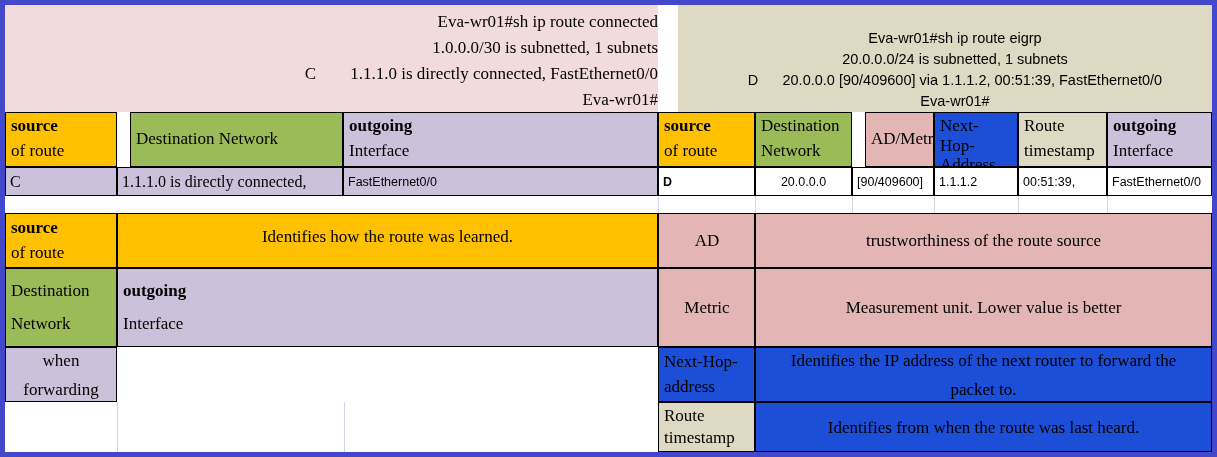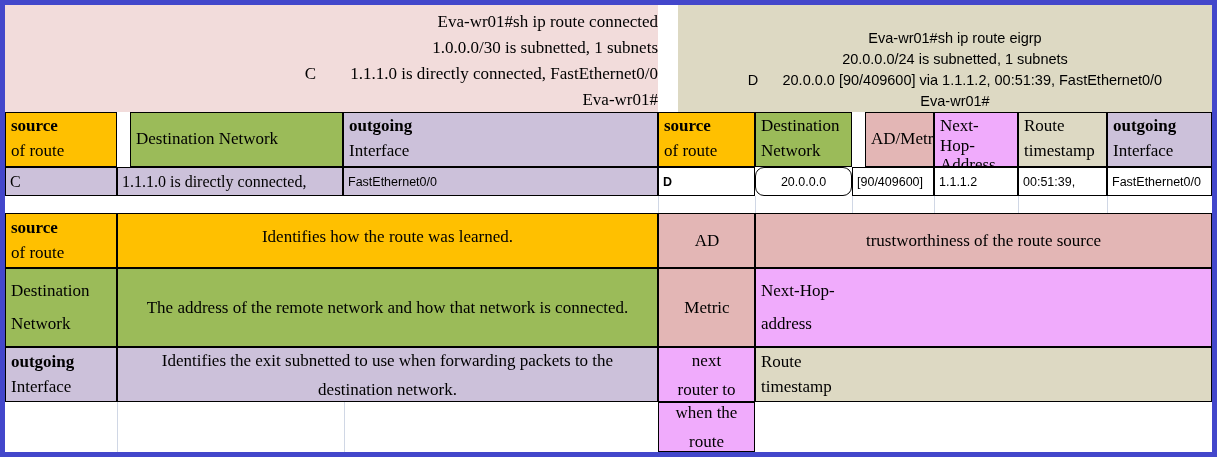--- a/index.html
+++ b/index.html
@@ -18,31 +18,31 @@
 
   
   .grid { display:grid; }
   #top-left-table  { left:0;   top:107px; width:653px; height:84px;  grid-template-columns:112px 226px 1fr; grid-template-rows:55px 29px; }
   #top-right-table { left:653px; top:107px; width:554px; height:84px; grid-template-columns:97px 97px 82px 84px 89px 1fr; grid-template-rows:55px 29px; }
   #legend-left-table  { left:0;   top:208px; width:653px; height:189px; grid-template-columns:112px 1fr; grid-template-rows:55px 79px 55px; }
   #legend-right-table { left:653px; top:208px; width:554px; height:239px; grid-template-columns:97px 1fr; grid-template-rows:55px 79px 55px 50px; }
 
   .cell { border:1px solid #000; overflow:hidden; }
   .bg-orange{background:#FFC000} .bg-green{background:#9BBB59} .bg-lav{background:#CCC1DA}
-  .bg-pink{background:#E3B6B5} .bg-blue{background:#f0abfc} .bg-beige{background:#DDD9C3}
+  .bg-pink{background:#E3B6B5} .bg-blue{background:#1d4ed8} .bg-beige{background:#DDD9C3}
   .bg-white{background:#ffffff}
 
   .hdr { display:flex; flex-direction:column; justify-content:space-between; padding:3px 4px 5px 5px; font-size:17px; line-height:1.15; }
   .hdr.center { justify-content:center;margin-left:13px; }
   .b { font-weight:bold; }
 
   .dcell { display:flex; align-items:center; padding:0 4px; font-size:16px; }
   .sans { font-family:"Liberation Sans", sans-serif; }
   .dcell.sans { font-size:12.5px; }
-  .dcell.centered { justify-content:center;border-radius:9px; }
+  .dcell.centered { justify-content:center; }
 
   .lbl { display:flex; flex-direction:column; justify-content:space-evenly; padding:0 4px 0 5px; font-size:17px; }
   .lbl.center-both { align-items:center; justify-content:center; }
   .desc { display:flex; align-items:center; justify-content:center; text-align:center; font-size:17px; line-height:29px; padding:0 24px; }
   .desc.high { align-items:flex-start; padding-top:8px; }
   #legend-right-table .desc { padding:0 24px; }
 
   
   .gl { position:absolute; width:1px; background:#D0D7E5; }
 </style>
@@ -125,39 +125,39 @@
     <div class="abs grid" id="legend-left-table">
       <div class="cell bg-orange lbl">
         <span class="b">source</span>
         <span>of route</span>
       </div>
       <div class="cell bg-orange desc high">Identifies how the route was learned.</div>
       <div class="cell bg-green lbl">
         <span>Destination</span>
         <span>Network</span>
       </div>
-      <div class="cell bg-green desc">The address of the remote network and how that network is connected.</div>
       <div class="cell bg-lav lbl">
         <span class="b">outgoing</span>
         <span>Interface</span>
       </div>
       <div class="cell bg-lav desc">Identifies the exit subnetted to use when forwarding packets to the destination network.</div>
     </div>
 
     <div class="gl" style="left:112px; top:397px; height:50px;"></div>
     <div class="gl" style="left:339px; top:397px; height:50px;"></div>
 
     <div class="abs grid" id="legend-right-table">
       <div class="cell bg-pink lbl center-both">
         <span>AD</span>
       </div>
       <div class="cell bg-pink desc">trustworthiness of the route source</div>
       <div class="cell bg-pink lbl center-both">
         <span>Metric</span>
       </div>
+      <div class="cell bg-pink desc">Measurement unit. Lower value is better</div>
       <div class="cell bg-blue lbl">
         <span>Next-Hop-</span>
         <span>address</span>
       </div>
       <div class="cell bg-blue desc">Identifies the IP address of the next router to forward the packet to.</div>
       <div class="cell bg-beige lbl">
         <span>Route</span>
         <span>timestamp</span>
       </div>
       <div class="cell bg-blue desc">Identifies from when the route was last heard.</div>

